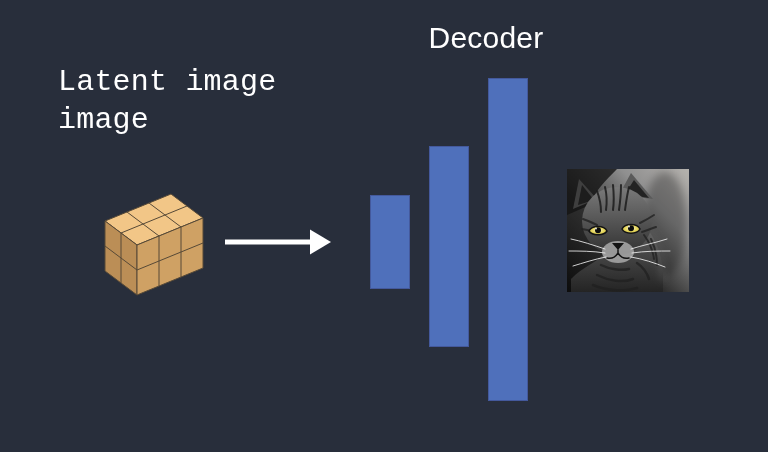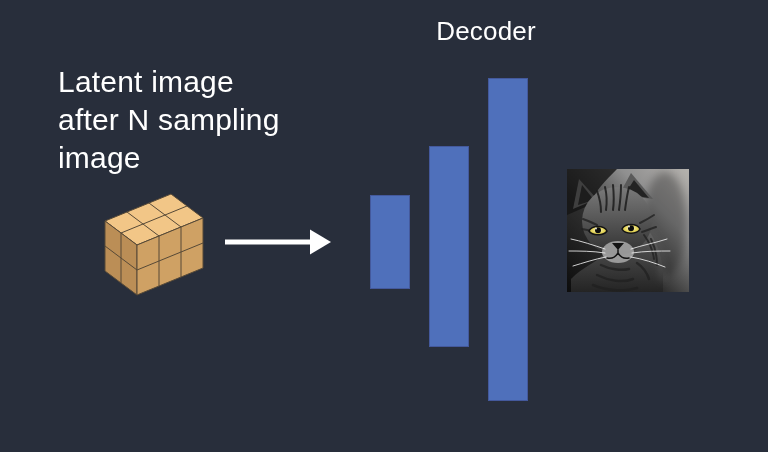--- a/index.html
+++ b/index.html
@@ -18,28 +18,29 @@
   .latent-label {
     position: absolute;
     left: 58px;
     top: 63px;
     color: var(--text, #ffffff);
     font-size: 30px;
     line-height: 38px;
     font-weight: 400;
     letter-spacing: 0.2px;
     white-space: nowrap;
+    font-family: Liberation Mono, monospace;
   }
   .decoder-label {
     position: absolute;
     left: 486px;
-    top: 12px;
+    top: 19px;
     transform: translateX(-50%);
     color: var(--text, #ffffff);
-    font-size: 26px;
+    font-size: 30px;
     line-height: 38px;
     font-weight: 400;
     letter-spacing: 0.2px;
     white-space: nowrap;
   }
   .cube-svg {
     position: absolute;
     left: 98px;
     top: 190px;
     width: 108px;
@@ -66,21 +67,20 @@
     height: 123px;
   }
 </style>
 </head>
 <body>
 
 <div class="slide">
 
   <div class="latent-label">
     <div>Latent image</div>
-    <div>after N sampling</div>
     <div>image</div>
   </div>
 
   <div class="decoder-label">Decoder</div>
 
   <svg class="cube-svg" viewBox="0 0 108 110" aria-hidden="true">
     <g stroke="var(--cube-outline, #564937)" stroke-width="1" stroke-linejoin="round">
 
       <polygon points="7,31 73,4 105,28 39,55" fill="var(--cube-top, #f2c687)"></polygon>
 

